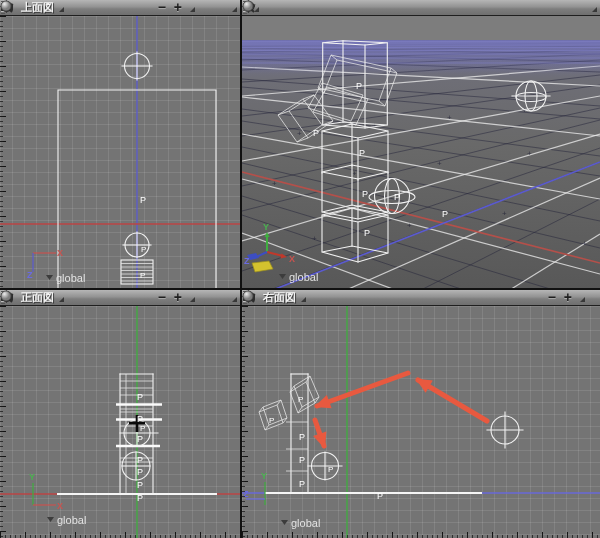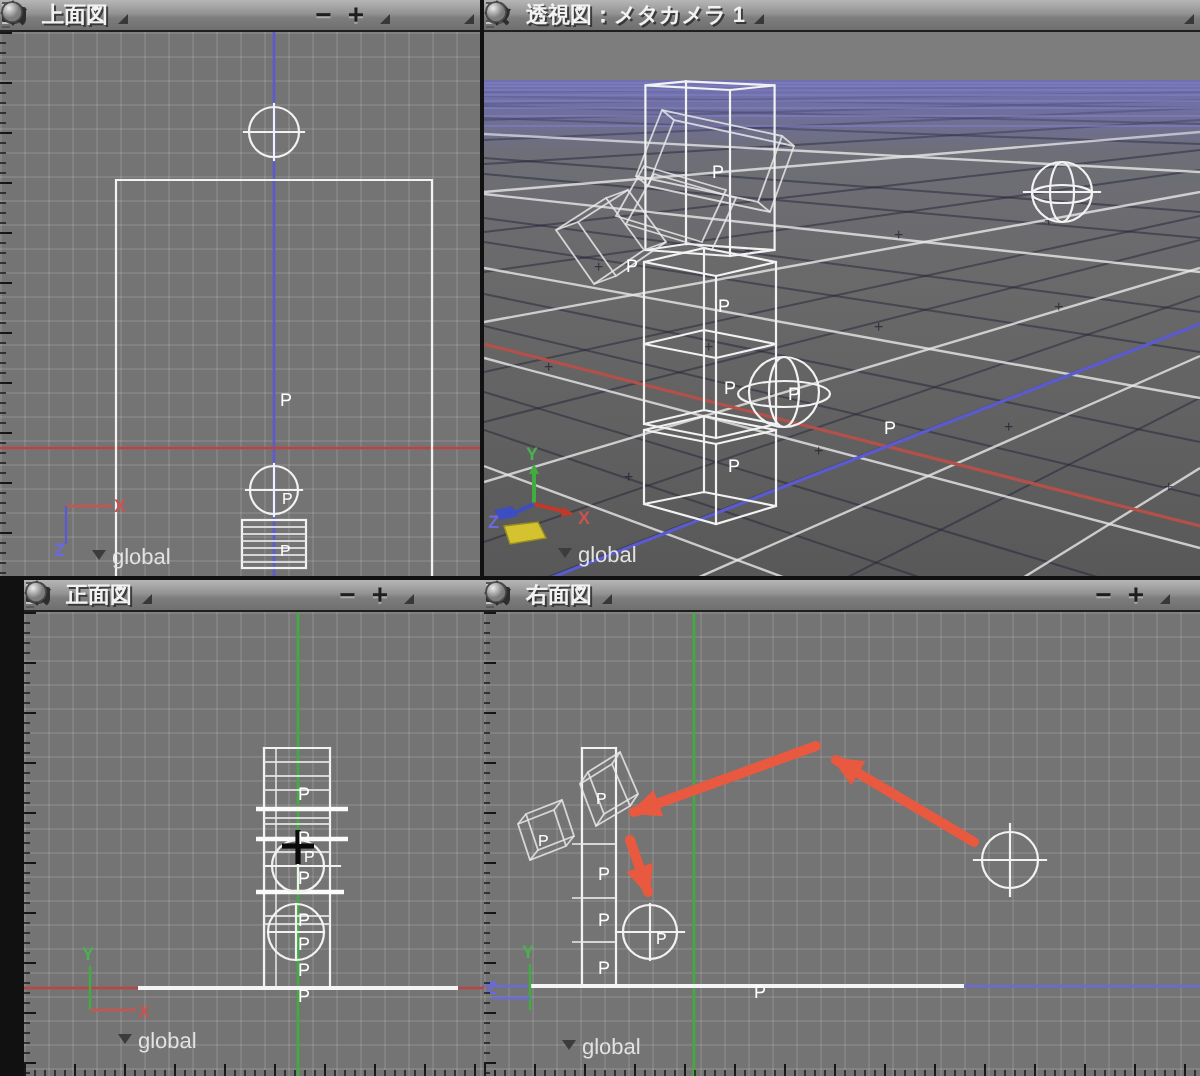--- a/index.html
+++ b/index.html
@@ -1,21 +1,21 @@
 <!DOCTYPE html>
 <html><head>
 <meta charset="utf-8">
 <style>
   html,body{margin:0;padding:0;}
   body{width:600px;height:538px;background:#111;position:relative;overflow:hidden;
        font-family:"Liberation Sans",sans-serif;}
   .viewport{position:absolute;overflow:hidden;background:#a3a3a3;}
   #vp-top-left{left:0;top:0;width:240px;height:288px;}
   #vp-top-right{left:242px;top:0;width:358px;height:288px;}
-  #vp-bottom-left{left:12px;top:290px;width:240px;height:248px;}
+  #vp-bottom-left{left:0;top:290px;width:240px;height:248px;}
   #vp-bottom-right{left:242px;top:290px;width:388px;height:248px;}
   .titlebar{position:absolute;left:0;top:0;right:0;height:15px;
     background:linear-gradient(#b6b6b6,#939393 45%,#7d7d7d 60%,#6f6f6f);
     border-bottom:1px solid #1f1f1f;display:flex;align-items:center;
     font-size:11px;font-weight:bold;color:#f2f2f2;}
   .grip{width:4px;height:13px;margin:0 2px 0 1px;
     background-image:repeating-linear-gradient(to bottom,#585858 0 1px,#c2c2c2 1px 2px,rgba(0,0,0,0) 2px 3px);}
   .vp-title{margin-left:14px;text-shadow:1px 1px 0 rgba(40,40,40,.8);letter-spacing:0;white-space:nowrap;}
   .dd-tri{width:0;height:0;border-left:6px solid transparent;border-bottom:6px solid #383838;margin:4px 0 0 5px;}
   .dd-tri.small{border-left-width:5px;border-bottom-width:5px;}
@@ -157,21 +157,20 @@
       <path d="M46,259 h7 l-3.5,5 z" fill="#3c3c3c"></path>
       <text class="gtext" x="56" y="266">global</text>
     </svg>
     <div class="ruler-left"></div>
   </div>
 </div>
 
 <div class="viewport" id="vp-top-right">
   <div class="titlebar">
     <div class="grip"></div>
-    <span class="vp-title">透視図：メタカメラ 1</span>
     <span class="dd-tri small"></span>
     <span class="tb-icon" style="margin-left:16px">
       <svg width="13" height="13">
           <circle cx="6.5" cy="6.5" r="5" fill="#9a9a9a" stroke="#404040" stroke-width="1.3"></circle>
           <circle cx="6.5" cy="6.5" r="2" fill="none" stroke="#404040" stroke-width="1.2"></circle>
         </svg>
     </span>
     <span class="tb-icon">
       <svg width="13" height="13">
           <defs>

